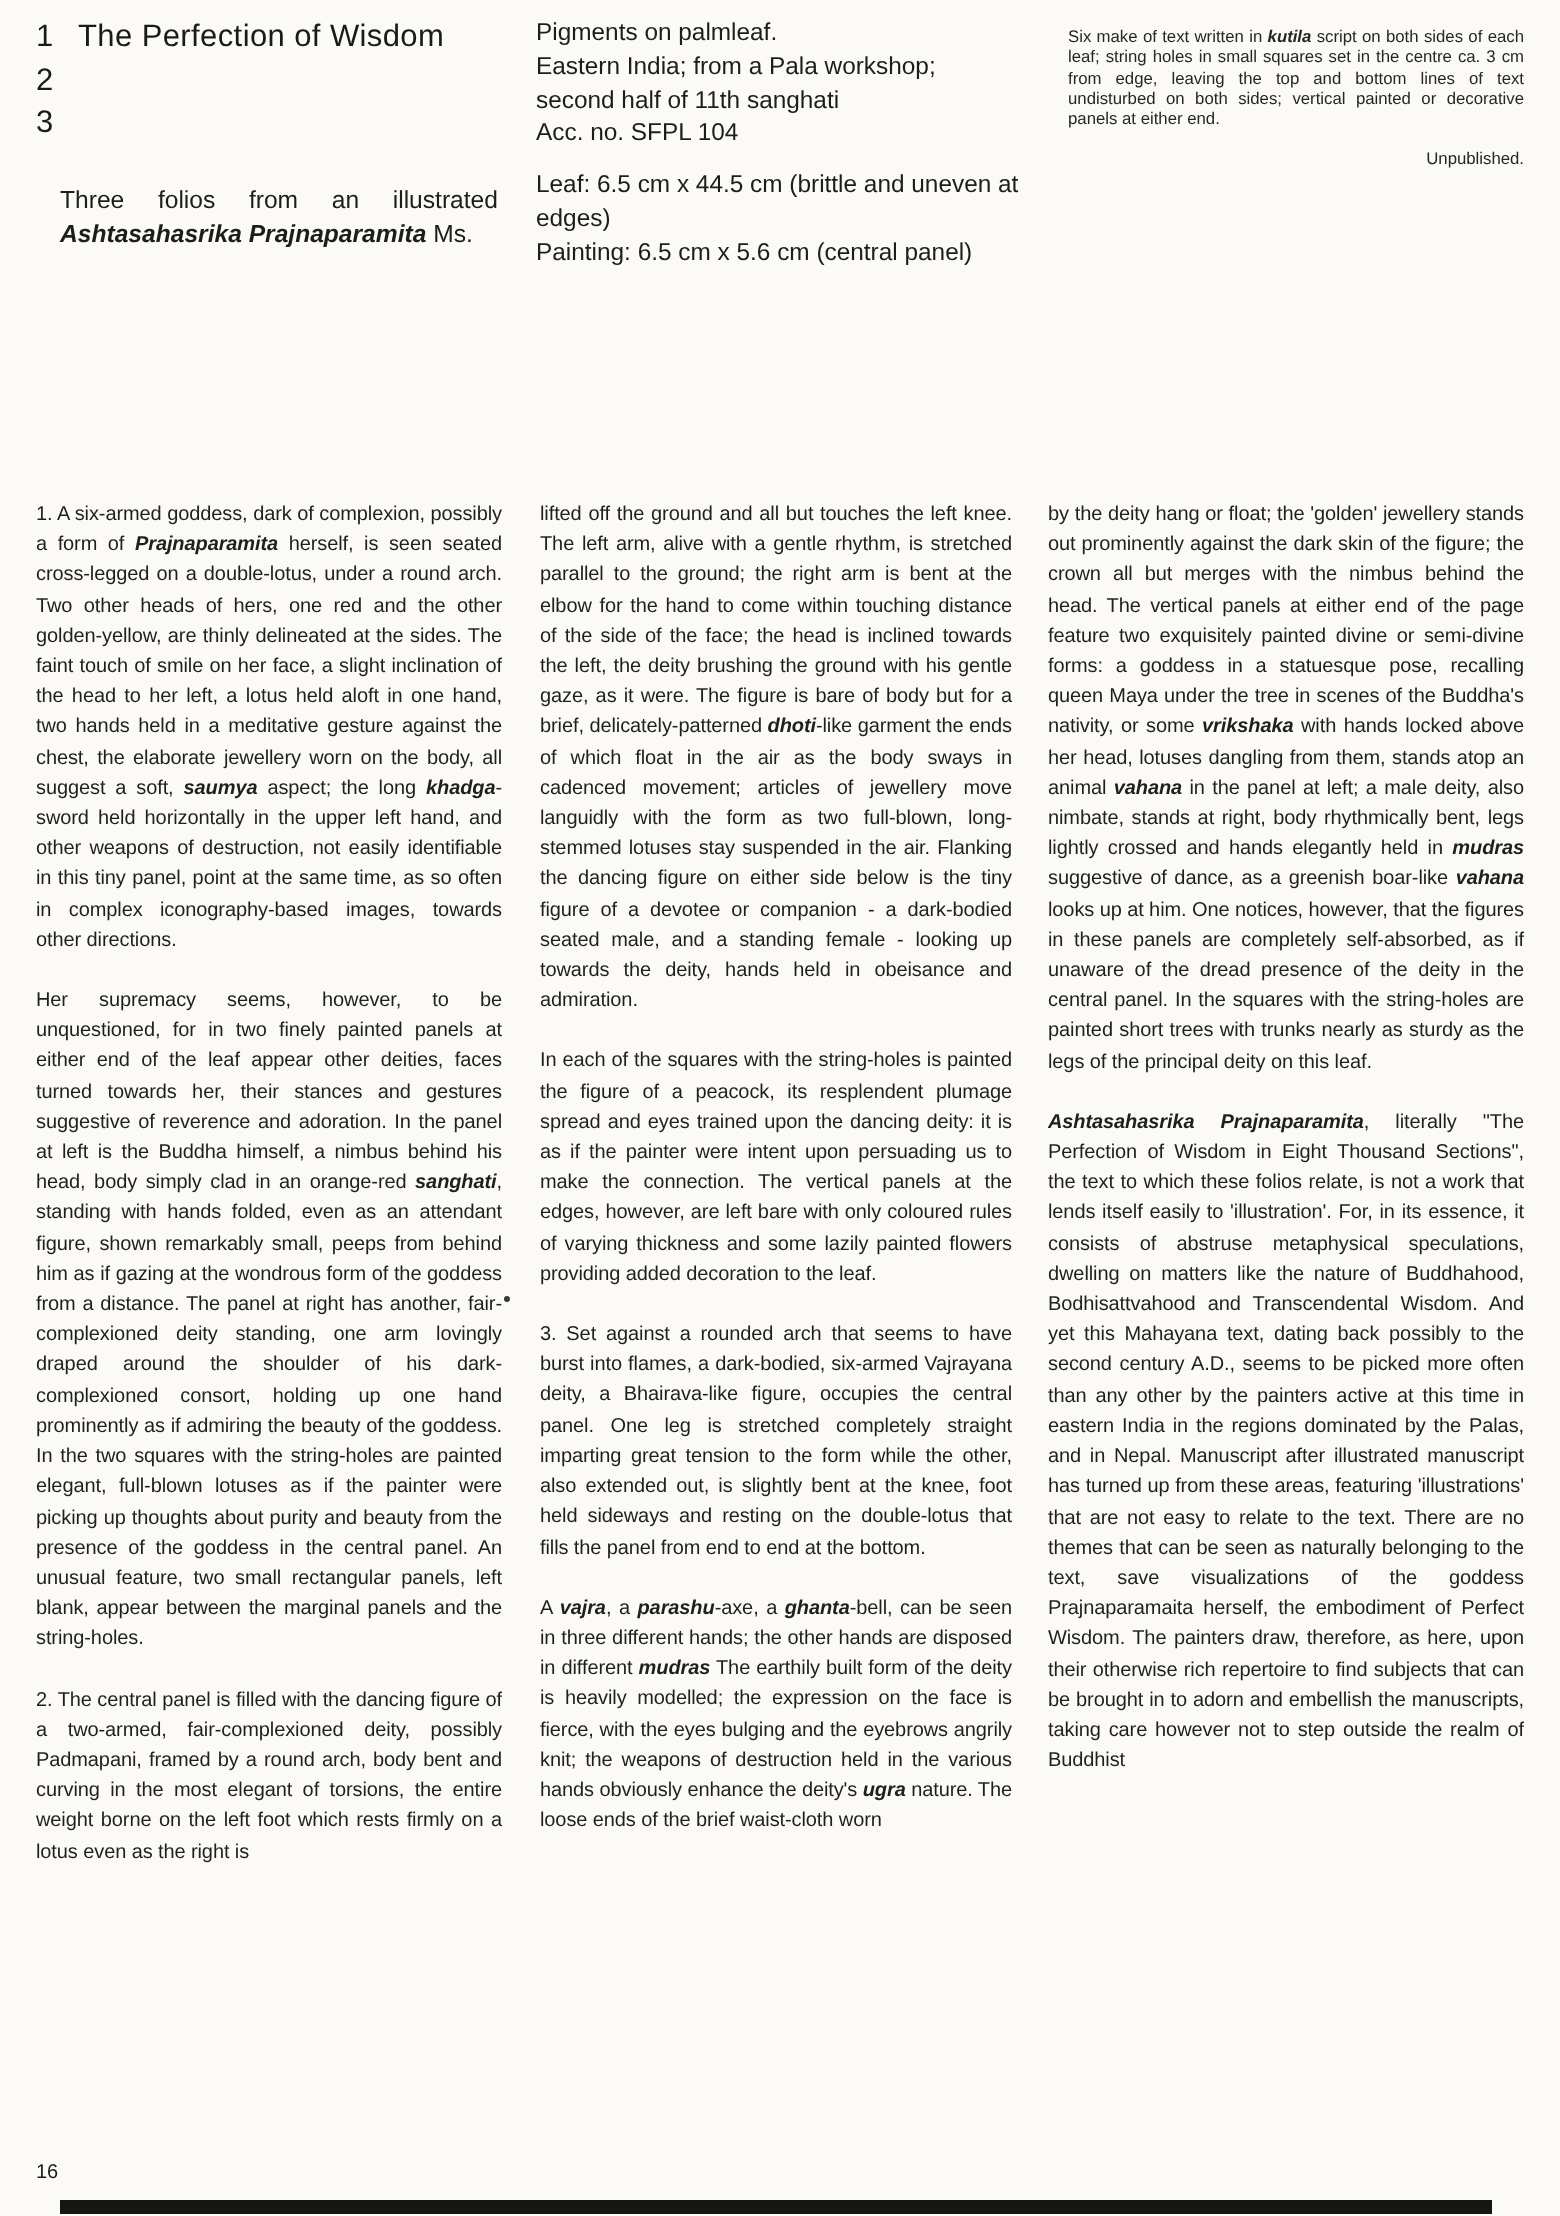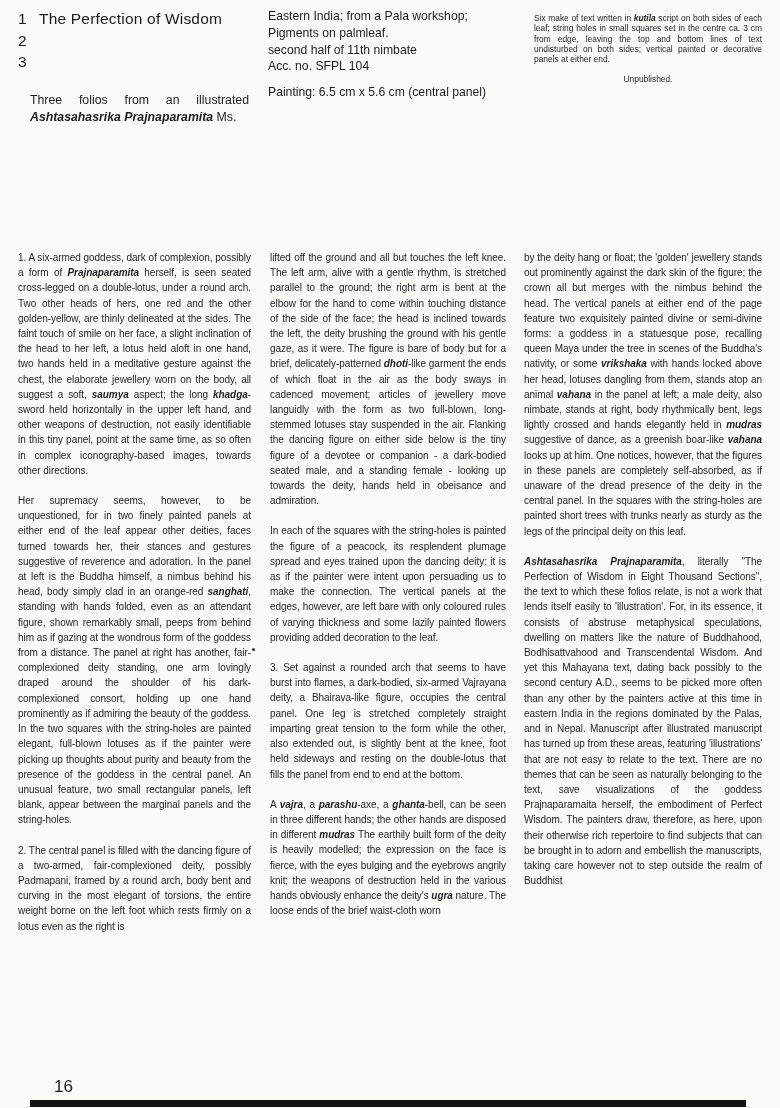--- a/index.html
+++ b/index.html
@@ -19,32 +19,32 @@
     font-size:12.3px;line-height:16.5px;text-align:justify;}
   
   .header-middle{position:absolute;left:268px;top:8px;width:248px;
     font-size:12.2px;line-height:16.8px;}
   .header-middle p{margin:0;}
   .dims{margin-top:9px;}
   
   .header-right{position:absolute;left:534px;top:13px;width:228px;
     font-size:8.4px;line-height:10.3px;text-align:justify;color:#262626;}
   .header-right p{margin:0;}
-  .unpub{margin-top:10px !important;text-align:center;}
+  .unpub{margin-top:10px !important;text-align:right;}
   
   .bodycol{position:absolute;top:250px;height:816px;overflow:hidden;
     font-size:10px;line-height:15.2px;text-align:justify;
     letter-spacing:-0.05px;color:#1f1f1f;}
   .bodycol p{margin:0 0 15px 0;}
   #col1{left:18px;width:233px;}
   #col2{left:270px;width:236px;}
   #col3{left:524px;width:238px;}
   i{font-style:italic;font-weight:bold;}
   
-  .page-num{position:absolute;left:18px;top:1080px;font-size:17px;line-height:14px;margin-left:36px;}
+  .page-num{position:absolute;left:18px;top:1080px;font-size:10px;line-height:14px;}
   .margin-dot{position:absolute;left:252px;top:648px;width:3px;height:3px;
     background:#3a3a3a;border-radius:50%;}
   .bottom-bar{position:absolute;left:30px;top:1100px;width:716px;height:7px;
     background:#151515;}
 </style>
 </head>
 <body>
 
 <div class="page">
 
@@ -59,25 +59,26 @@
     </div>
     <div class="entry-row">
       <span class="entry-num">3</span>
       <span class="entry-title"></span>
     </div>
   </div>
 
   <p class="subtitle"><span>Three folios from an illustrated </span><i>Ashtasahasrika Prajnaparamita</i><span> Ms.</span></p>
 
   <div class="header-middle">
+    <p>Pigments on palmleaf.</p>
     <p>Eastern India; from a Pala workshop;</p>
-    <p>Pigments on palmleaf.</p>
-    <p>second half of 11th nimbate</p>
+    <p>second half of 11th sanghati</p>
     <p>Acc. no. SFPL 104</p>
     <div class="dims">
+      <p>Leaf:  6.5 cm x 44.5 cm  (brittle and uneven at edges)</p>
       <p>Painting:  6.5 cm x 5.6 cm  (central panel)</p>
     </div>
   </div>
 
   <div class="header-right">
     <p><span>Six make of text written in </span><i>kutila</i><span> script on both sides of each leaf; string holes in small squares set in the centre ca. 3 cm from edge, leaving the top and bottom lines of text undisturbed on both sides; vertical painted or decorative panels at either end.</span></p>
     <p class="unpub">Unpublished.</p>
   </div>
 
   <div class="bodycol" id="col1">

